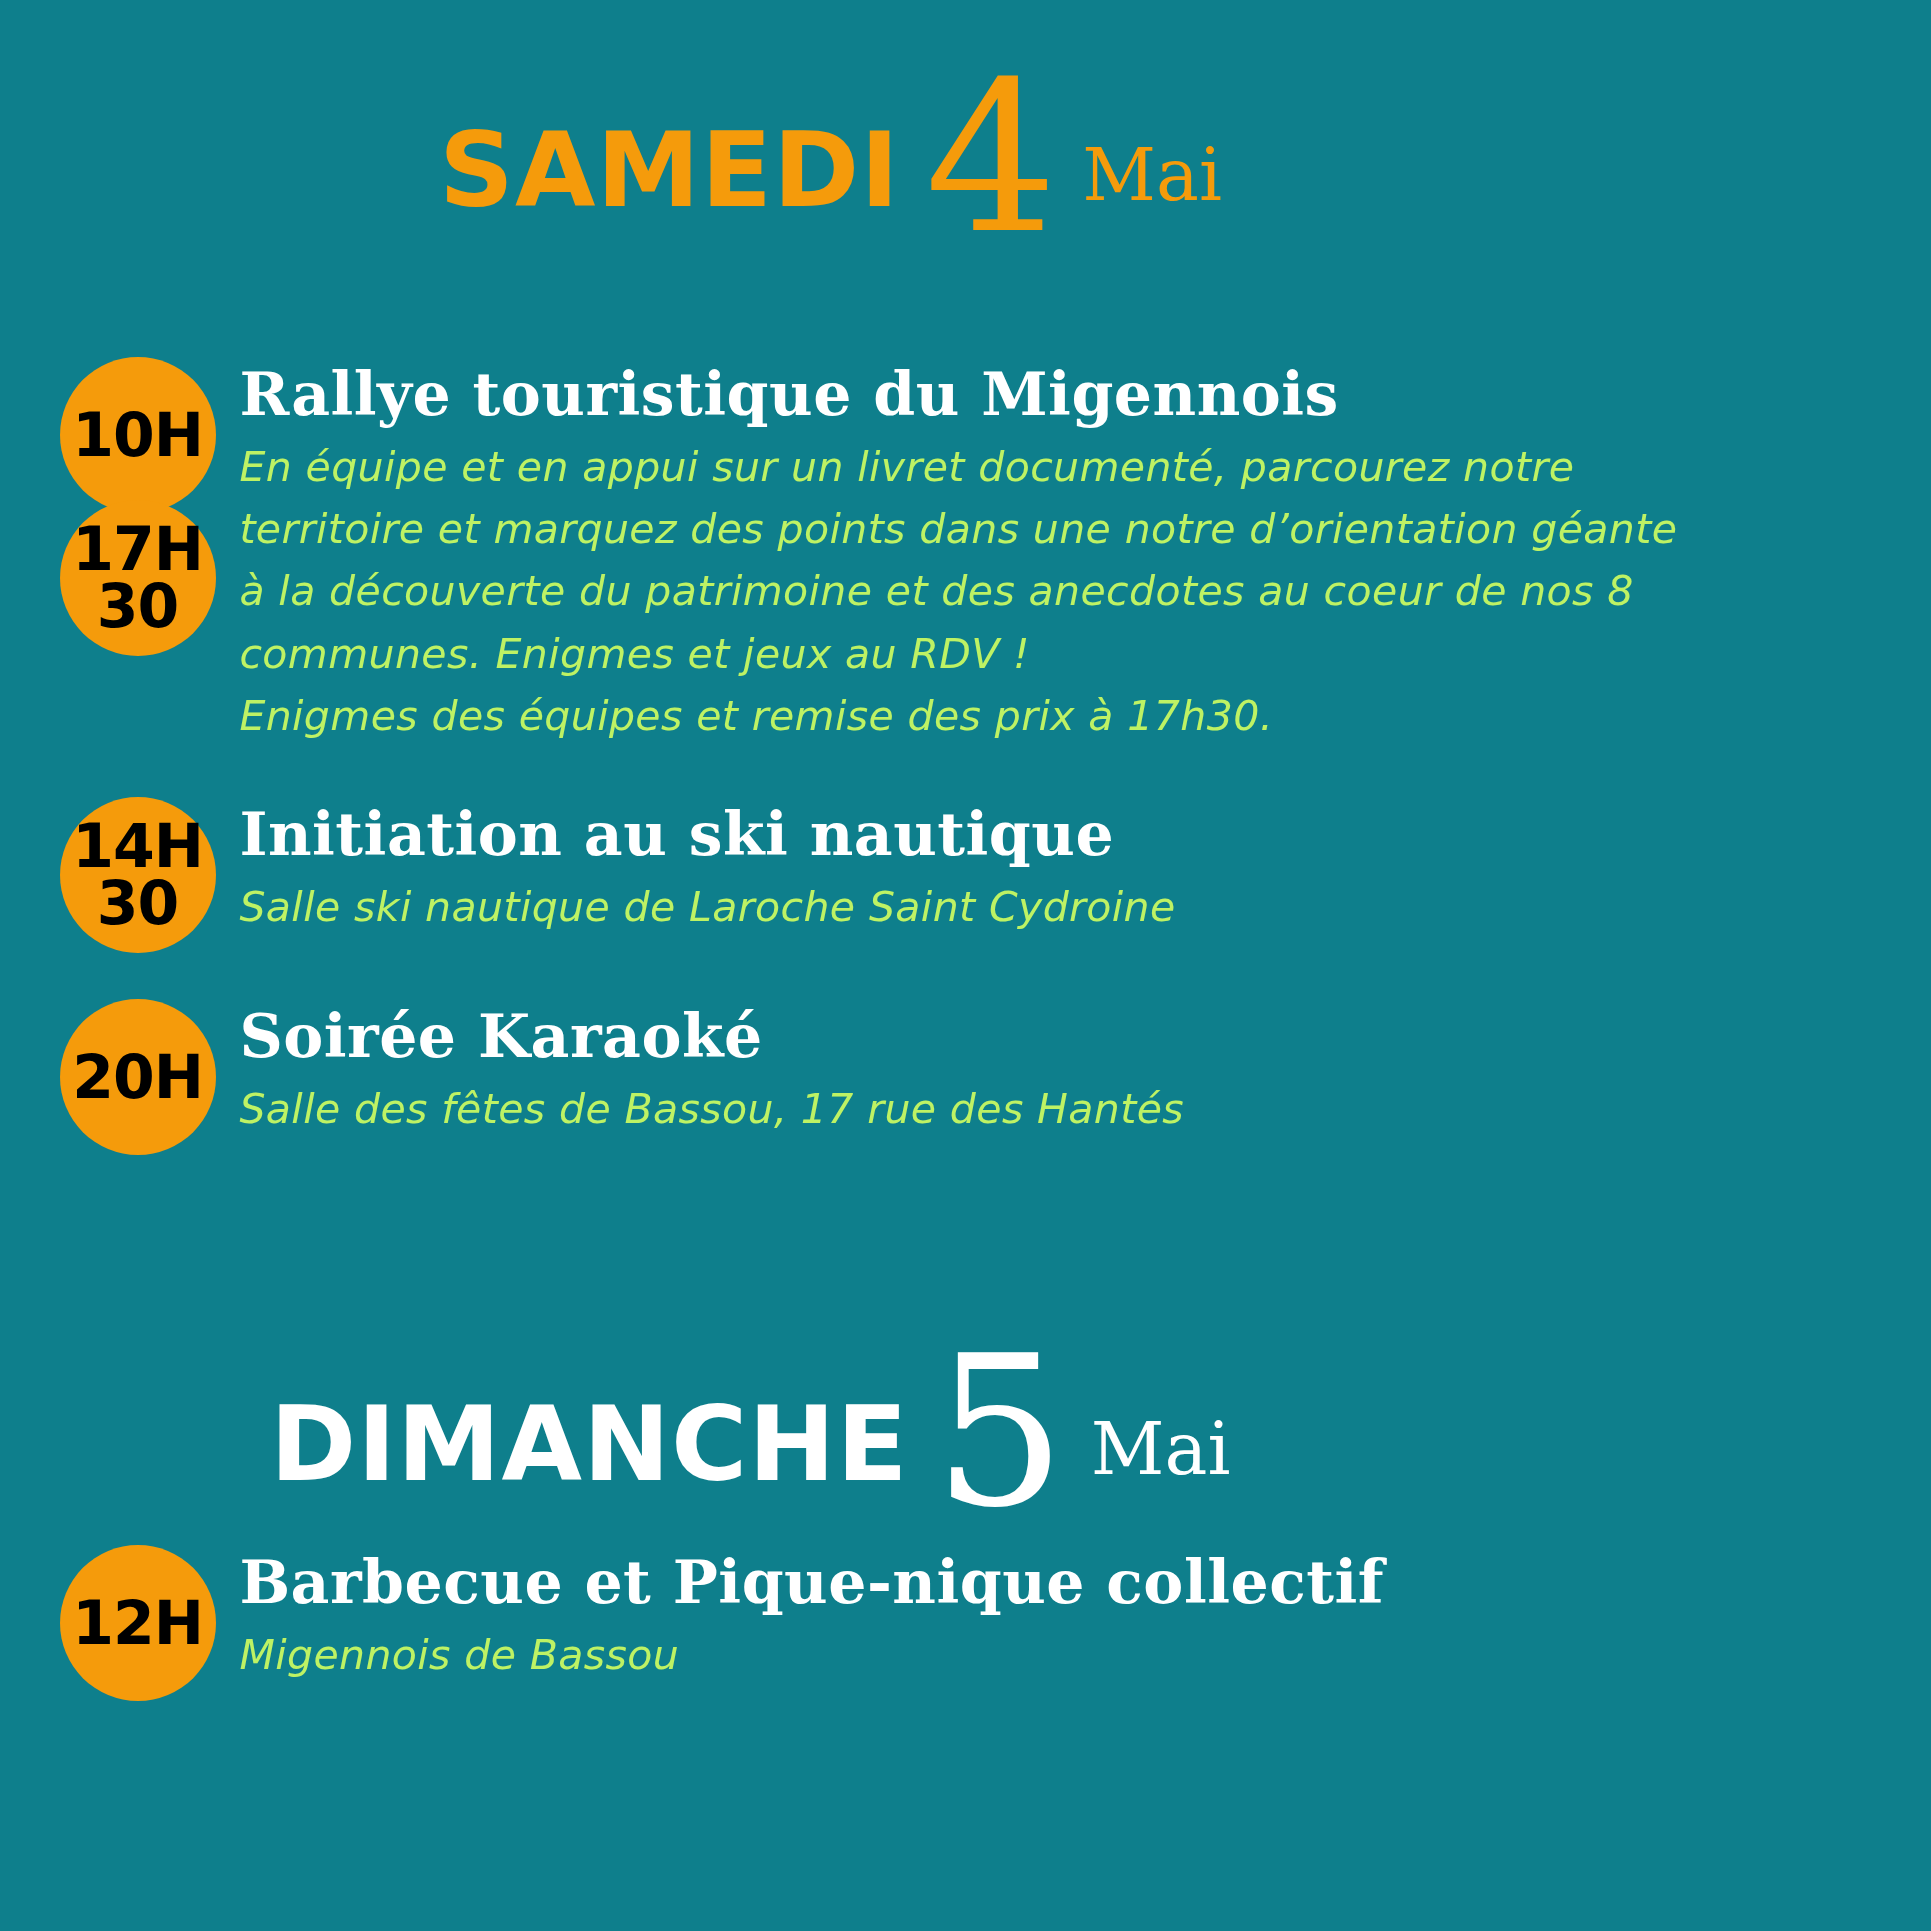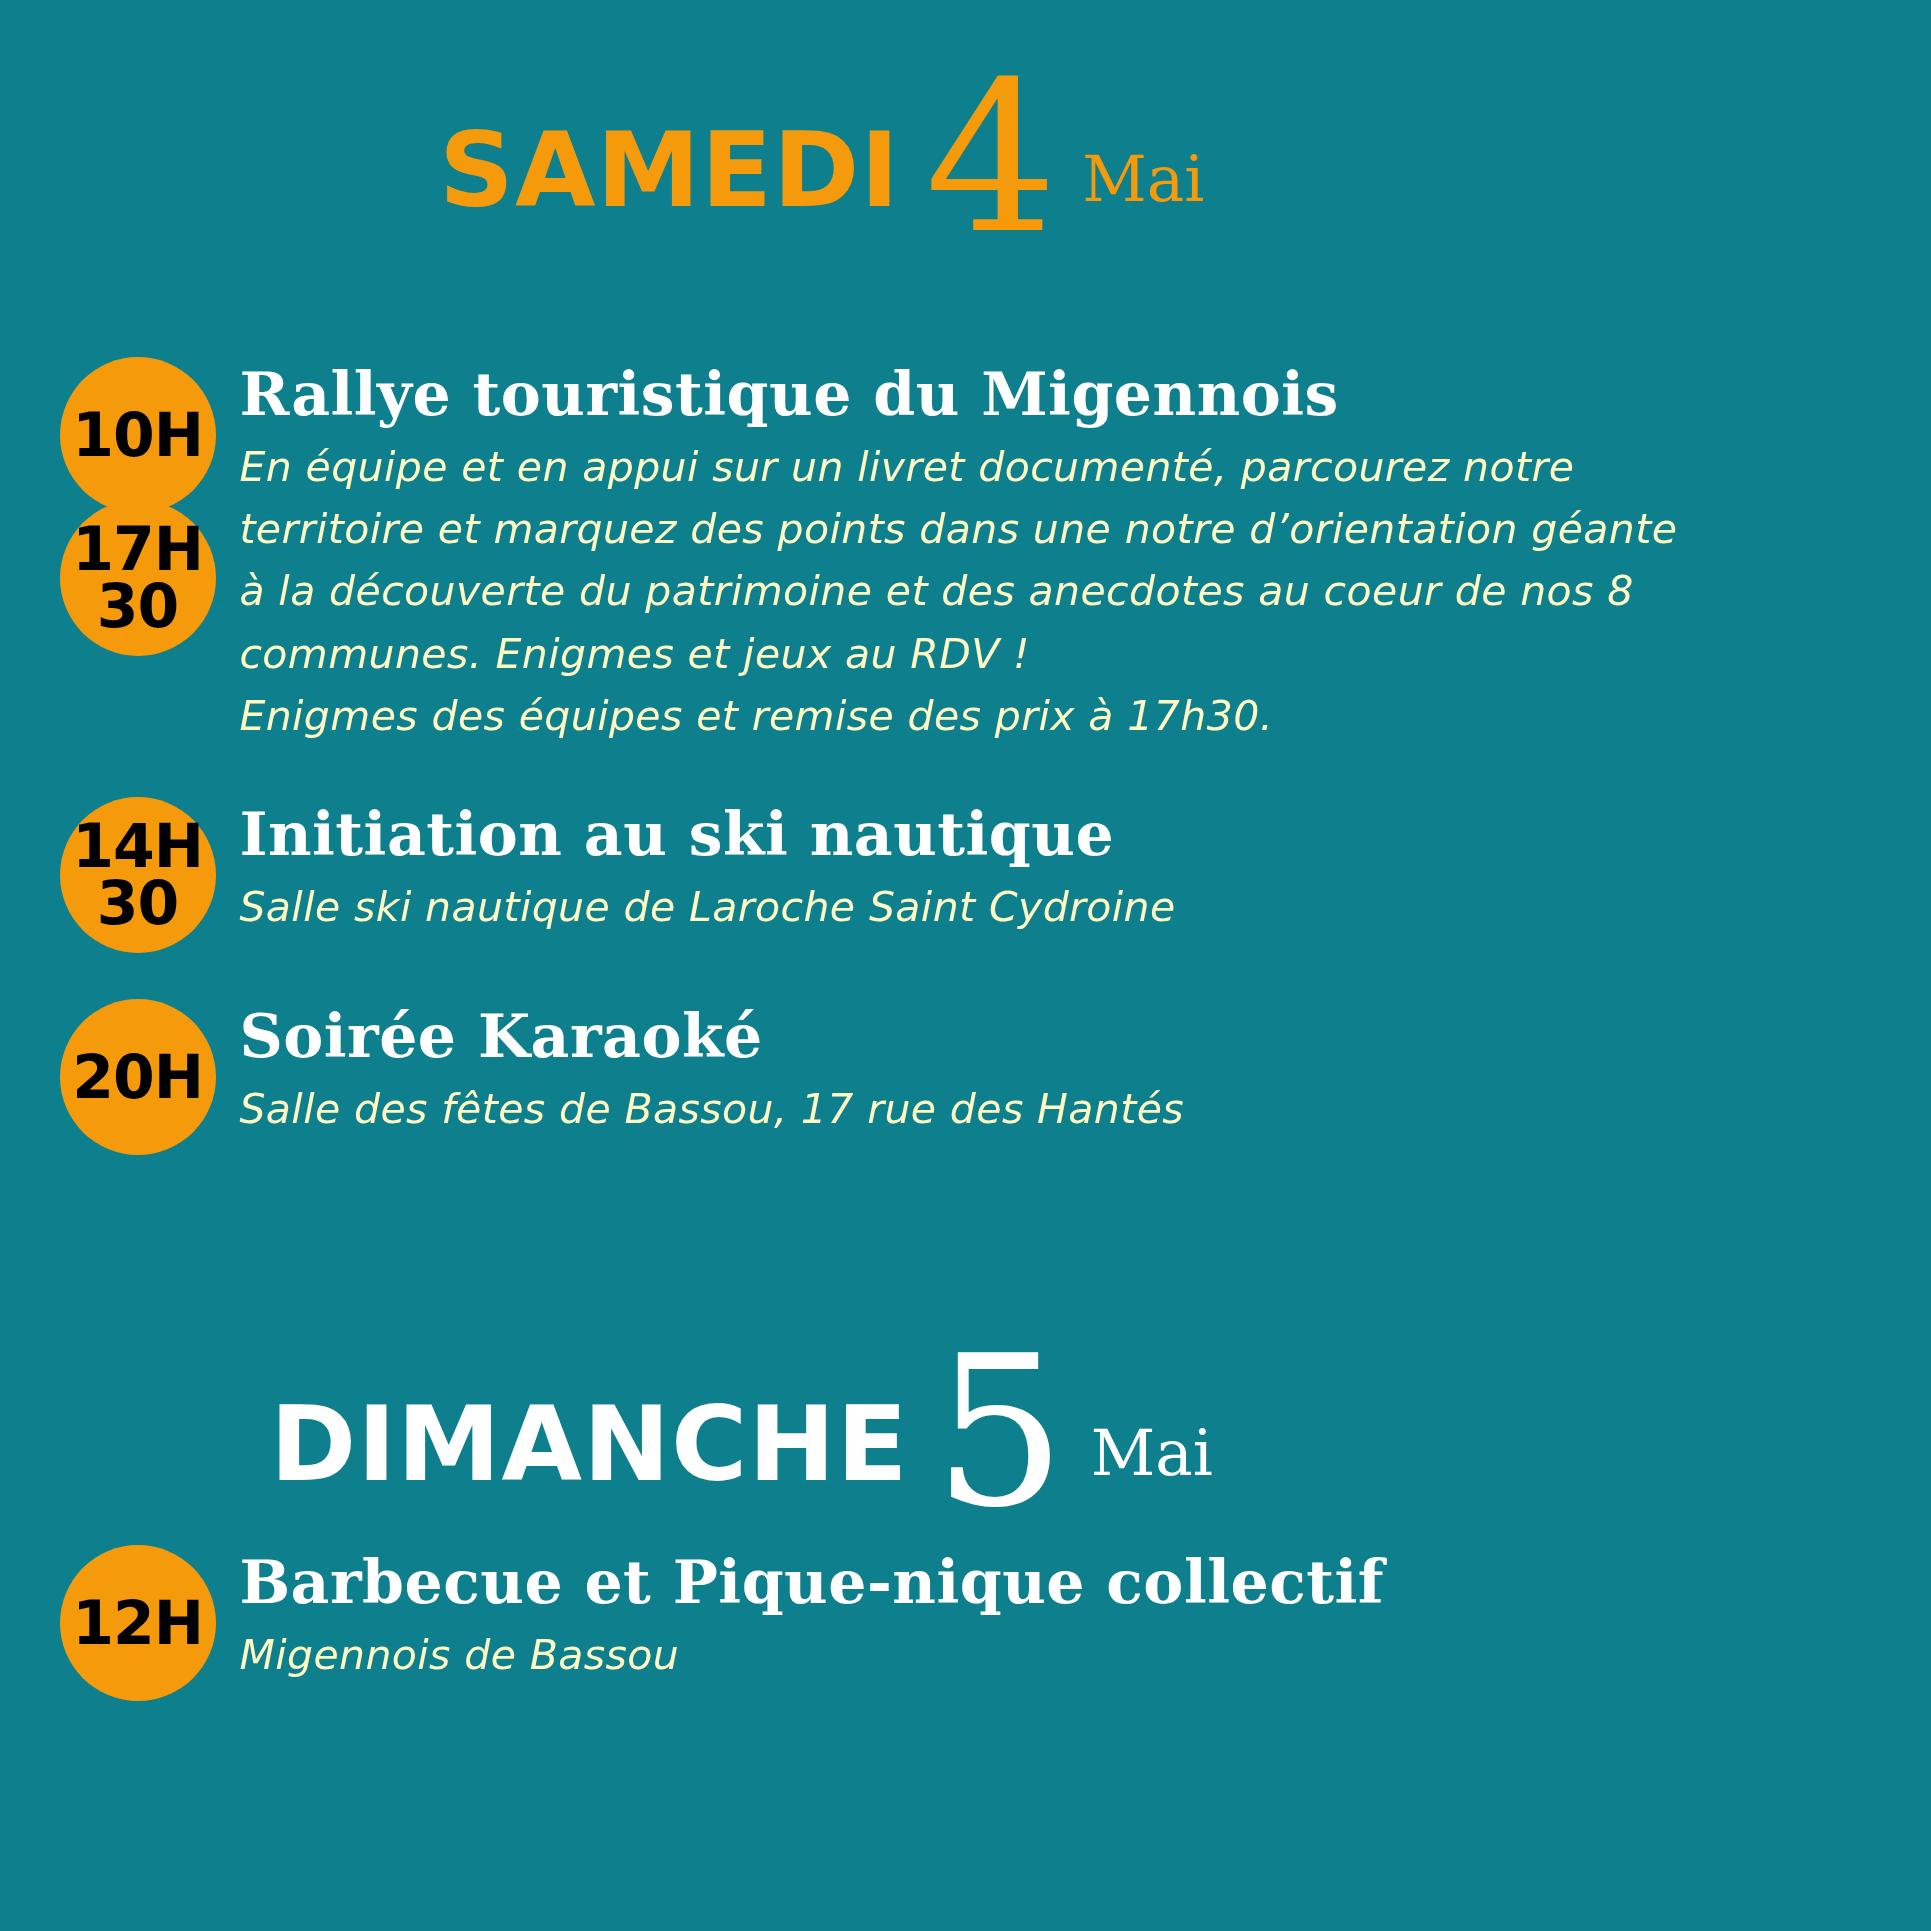--- a/index.html
+++ b/index.html
@@ -37,21 +37,21 @@
   .day-number {
     font-family: "DejaVu Serif", serif;
     font-size: 208px;
     line-height: 0.78;
     font-weight: 400;
     position: relative;
     top: 17.4px;
   }
   .day-month {
     font-family: "DejaVu Serif", serif;
-    font-size: 63px;
+    font-size: 72px;
     line-height: 1;
     font-weight: 400;
     position: relative;
     top: -11.6px;
   }
   .saturday .day-name,
   .saturday .day-number,
   .saturday .day-month { color: #f59b0b; }
   .sunday .day-name,
   .sunday .day-number,
@@ -117,21 +117,21 @@
     font-weight: bold;
     color: #ffffff;
     font-size: 60px;
     line-height: 1.12;
     margin: 0 0 7.7px 0;
     letter-spacing: 0.5px;
   }
   .event-desc {
     font-family: "DejaVu Sans", sans-serif;
     font-style: italic;
-    color: #fef9c3;
+    color: #bef264;
     font-size: 41px;
     line-height: 1.52;
     margin: 0;
     letter-spacing: 0.4px;
   }
   .event-desc .line { display: block; }
 
   
   .row-rallye { margin-bottom: 50px; }
   .row-ski { margin-bottom: 46px; }

